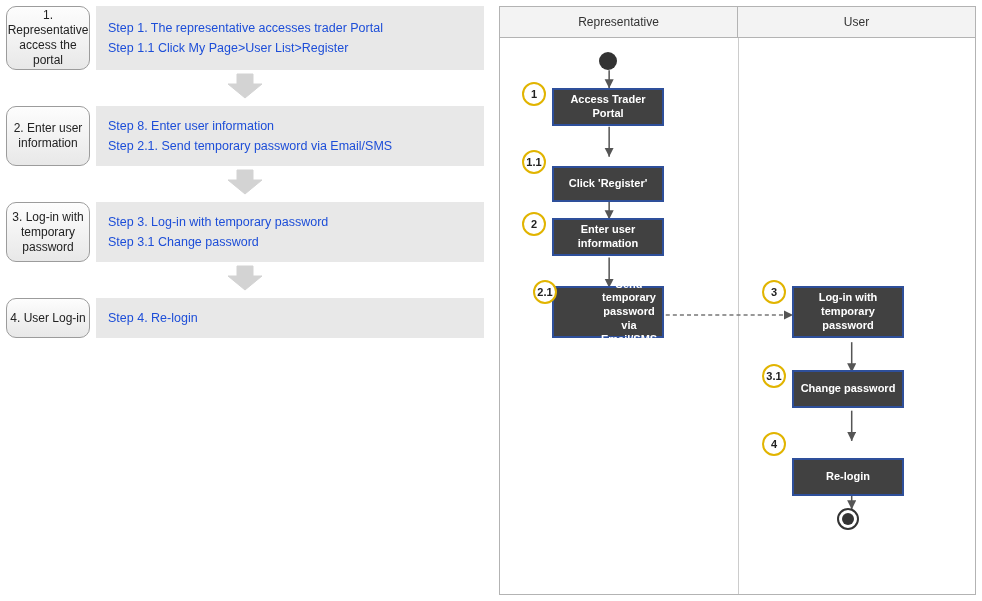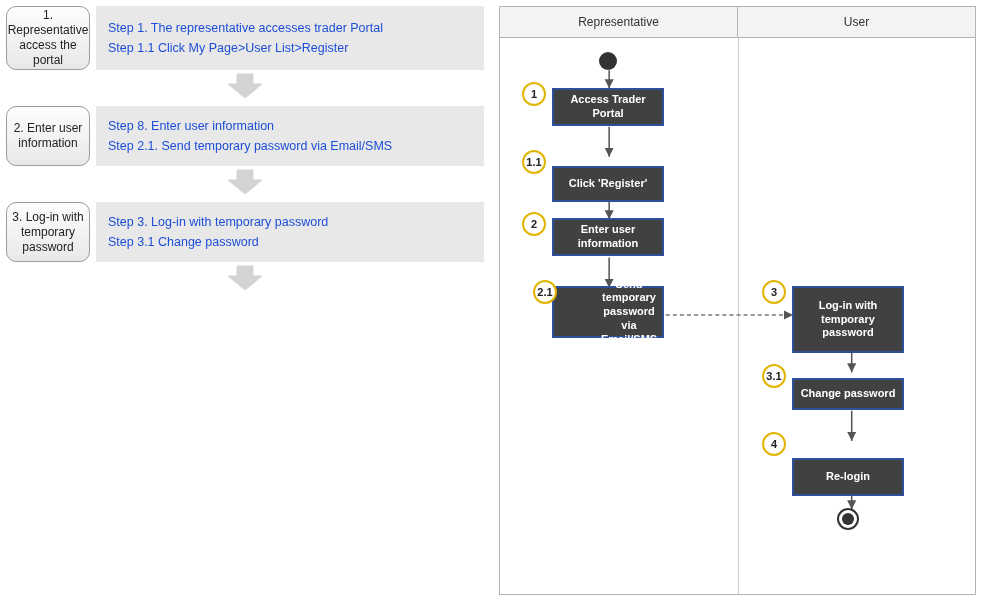--- a/index.html
+++ b/index.html
@@ -190,20 +190,26 @@
       <div>Step 3. Log-in with temporary password</div>
       <div>Step 3.1 Change password</div>
     </div>
   </div>
   <div class="step-arrow-block">
     <svg class="down-arrow-svg" viewBox="0 0 40 28">
         <path d="M12 2 h16 v10 h9 L20 26 L3 12 h9 z" fill="#d3d3d3" stroke="#d3d3d3"></path>
       </svg>
   </div>
 
+  <div class="step-row">
+    <div class="step-tag" style="min-height:40px;">4. User Log-in</div>
+    <div class="step-desc">
+      <div>Step 4. Re-login</div>
+    </div>
+  </div>
 
 </div>
 
 <div class="swimlane">
   <div class="swimlane-header">
     <div>Representative</div>
     <div>User</div>
   </div>
   <div class="swimlane-body">
 
@@ -240,24 +246,24 @@
 
     <div class="activity" style="left:52px; top:118px; height:36px;margin-top:10px;">Click 'Register'</div>
     <div class="badge" style="left:22px; top:112px;">1.1</div>
 
     <div class="activity" style="left:52px; top:180px; height:38px;">Enter user information</div>
     <div class="badge" style="left:22px; top:174px;">2</div>
 
     <div class="activity" style="left:52px; top:248px; height:52px;padding-left:48px;">Send temporary password via Email/SMS</div>
     <div class="badge" style="left:22px; top:242px;margin-left:11px;">2.1</div>
 
-    <div class="activity" style="left:292px; top:248px; height:67px;">Log-in with temporary password</div>
+    <div class="activity" style="left:292px; top:248px; height:52px;">Log-in with temporary password</div>
     <div class="badge" style="left:262px; top:242px;">3</div>
 
-    <div class="activity" style="left:292px; top:340px; height:32px;">Change password</div>
+    <div class="activity" style="left:292px; top:332px; height:38px;">Change password</div>
     <div class="badge" style="left:262px; top:326px;">3.1</div>
 
     <div class="activity" style="left:292px; top:420px; height:38px;">Re-login</div>
     <div class="badge" style="left:262px; top:394px;">4</div>
 
     <div class="end-node" style="left:337px; top:470px;"></div>
 
   </div>
 </div>
 

